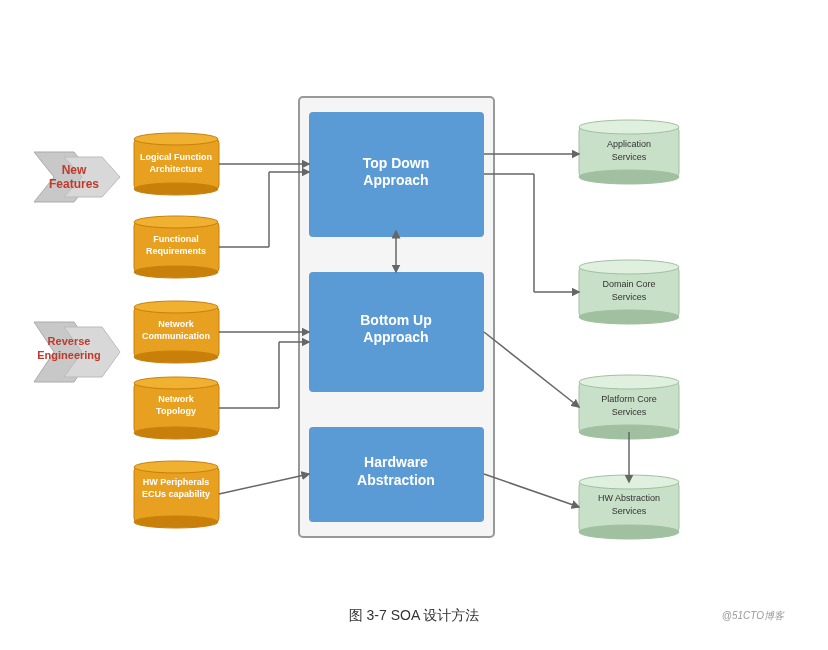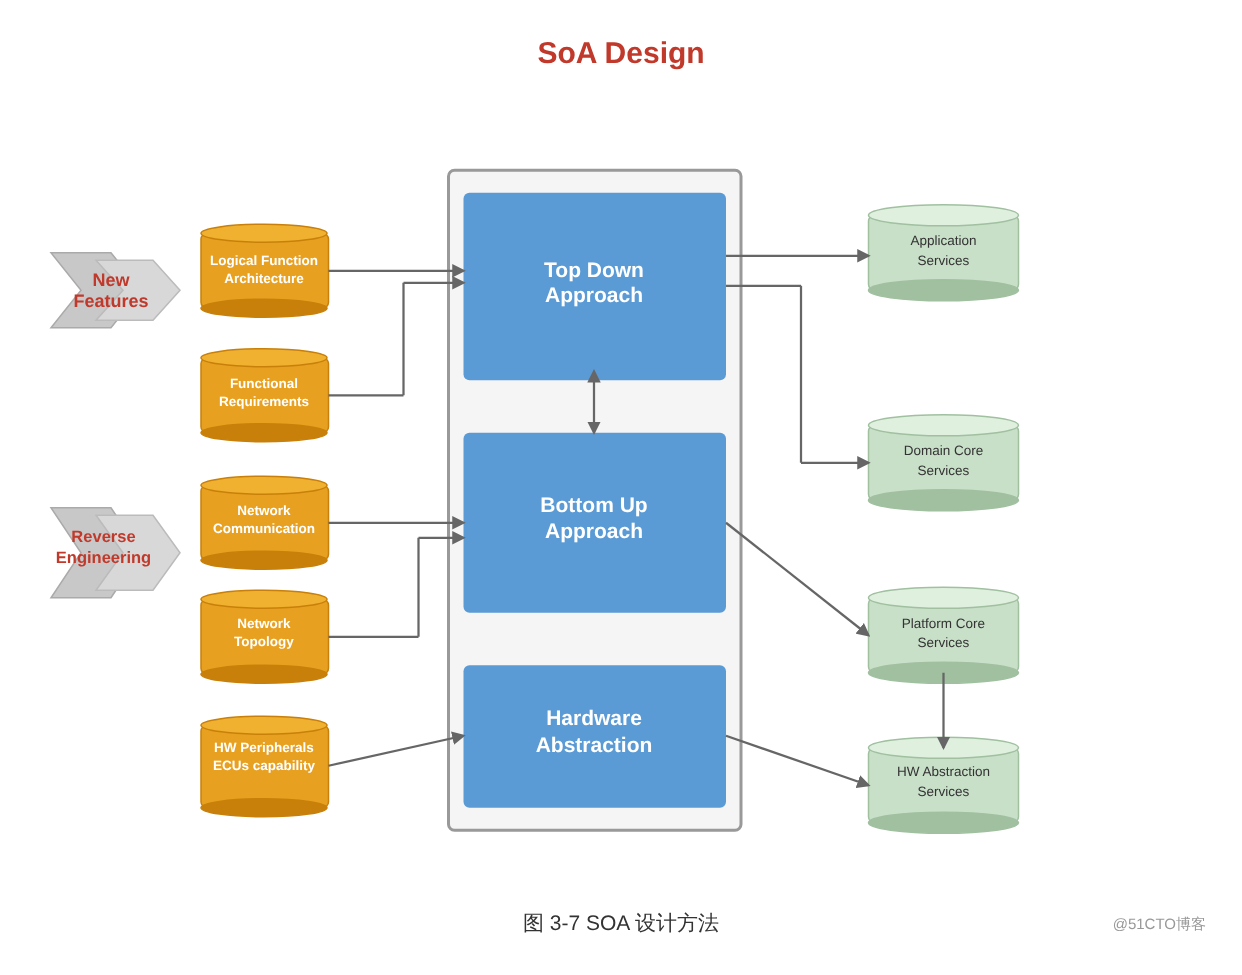--- a/index.html
+++ b/index.html
@@ -54,30 +54,30 @@
     .caption {
       font-size: 14px;
       color: #333;
       margin-top: 8px;
       text-align: center;
     }
 
     .watermark {
       position: absolute;
       bottom: 2px;
-      right: 0;
+      right: 20px;
       font-size: 10px;
       color: #999;
+      font-style: italic;
     }
   </style>
 </head>
 <body>
 
 <div class="diagram-container">
-  <div class="title">SoA Design</div>
 
   <div class="main-area" style="position:relative; height:490px;">
 
     <svg class="svg-overlay" viewBox="0 0 780 490" xmlns="http://www.w3.org/2000/svg">
 
       <polygon points="10,85 50,85 70,110 50,135 10,135 30,110" fill="#c8c8c8" stroke="#aaa" stroke-width="1"></polygon>
       <polygon points="40,90 78,90 96,110 78,130 40,130 58,110" fill="#d8d8d8" stroke="#bbb" stroke-width="1"></polygon>
 
       <polygon points="10,255 50,255 70,285 50,315 10,315 30,285" fill="#c8c8c8" stroke="#aaa" stroke-width="1"></polygon>
       <polygon points="40,260 78,260 96,285 78,310 40,310 58,285" fill="#d8d8d8" stroke="#bbb" stroke-width="1"></polygon>

